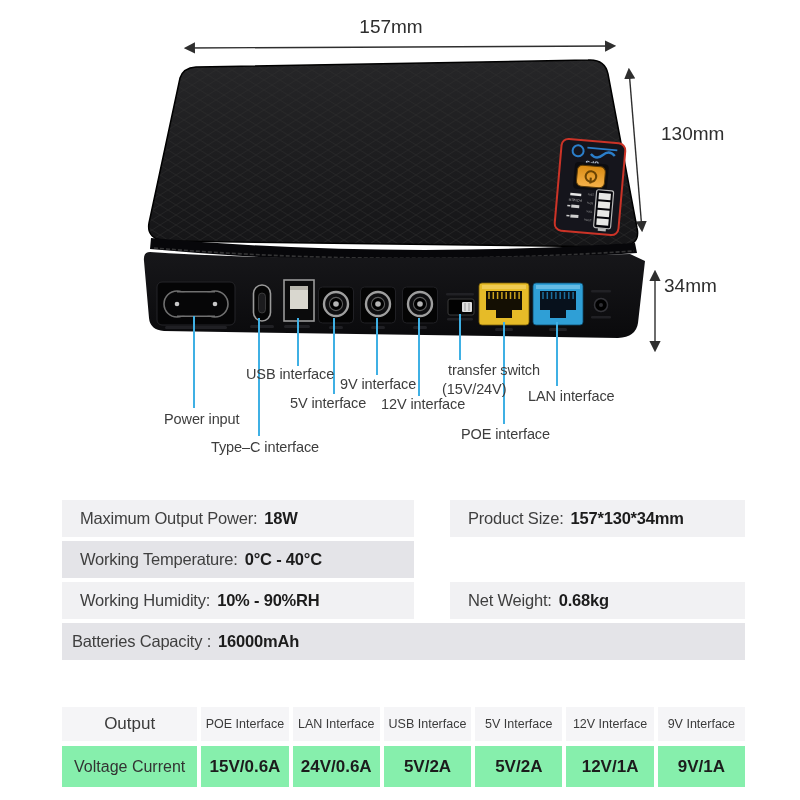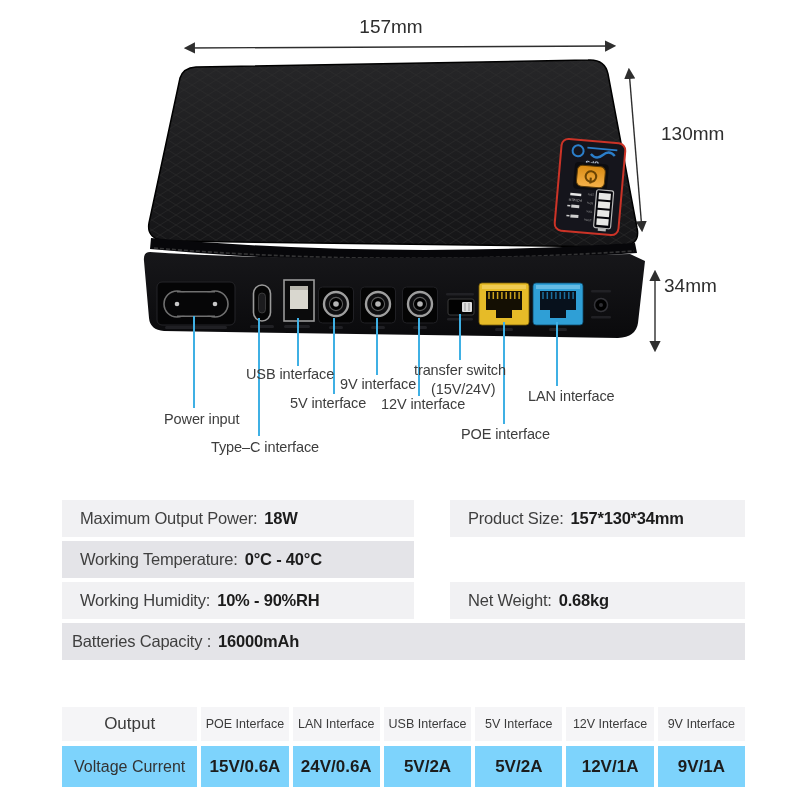--- a/index.html
+++ b/index.html
@@ -18,22 +18,22 @@
   .l-usb   {left:297px;top:318px;height:48px;}
   .l-5v    {left:333px;top:318px;height:76px;}
   .l-9v    {left:376px;top:318px;height:57px;}
   .l-12v   {left:418px;top:318px;height:78px;}
   .l-sw    {left:459px;top:314px;height:46px;}
   .l-poe   {left:503px;top:322px;height:102px;}
   .l-lan   {left:556px;top:322px;height:64px;}
   .co{position:absolute;font-size:14.5px;color:#3d3d3d;white-space:nowrap;letter-spacing:-0.1px;}
   .c-usb  {left:246px;top:366px;}
   .c-9v   {left:340px;top:376px;}
-  .c-sw1  {left:414px;top:362px;}
-  .c-sw2  {left:431px;top:381px;}
+  .c-sw1  {left:448px;top:362px;}
+  .c-sw2  {left:442px;top:381px;}
   .c-5v   {left:290px;top:395px;}
   .c-12v  {left:381px;top:396px;}
   .c-lan  {left:528px;top:388px;}
   .c-power{left:164px;top:411px;}
   .c-poe  {left:461px;top:426px;}
   .c-typec{left:211px;top:439px;}
   
   .specs{position:absolute;left:62px;top:500px;width:683px;display:flex;flex-direction:column;gap:4px;}
   .spec-row{display:flex;gap:36px;}
   .spec-cell{height:37px;display:flex;align-items:center;padding-left:18px;
@@ -45,21 +45,21 @@
   .spec-full{width:683px;padding-left:10px;}
   .spec-val{font-weight:bold;color:#1c1c1c;margin-left:7px;white-space:pre;}
   
   .outtbl{position:absolute;left:62px;top:707px;width:683px;display:flex;flex-direction:column;gap:5px;}
   .orow{display:flex;gap:4px;}
   .ocell{flex:1;display:flex;align-items:center;justify-content:center;box-sizing:border-box;
          white-space:nowrap;}
   .ocell.first{flex:1.55;}
   .ohead{height:34px;background:#f5f5f7;font-size:12.5px;color:#3b3b3b;}
   .ohead.first{font-size:17px;}
-  .odata{height:41px;background:#7dd3fc;font-size:17px;font-weight:bold;color:#1c1c1c;}
+  .odata{height:41px;background:#86efac;font-size:17px;font-weight:bold;color:#1c1c1c;}
   .odata.first{font-weight:normal;font-size:16px;color:#333;}
 </style>
 </head>
 <body>
 
 <div class="stage">
 
   <svg width="800" height="480" viewBox="0 0 800 480">
     <defs>
       <pattern id="diam" width="16" height="10" patternUnits="userSpaceOnUse">

